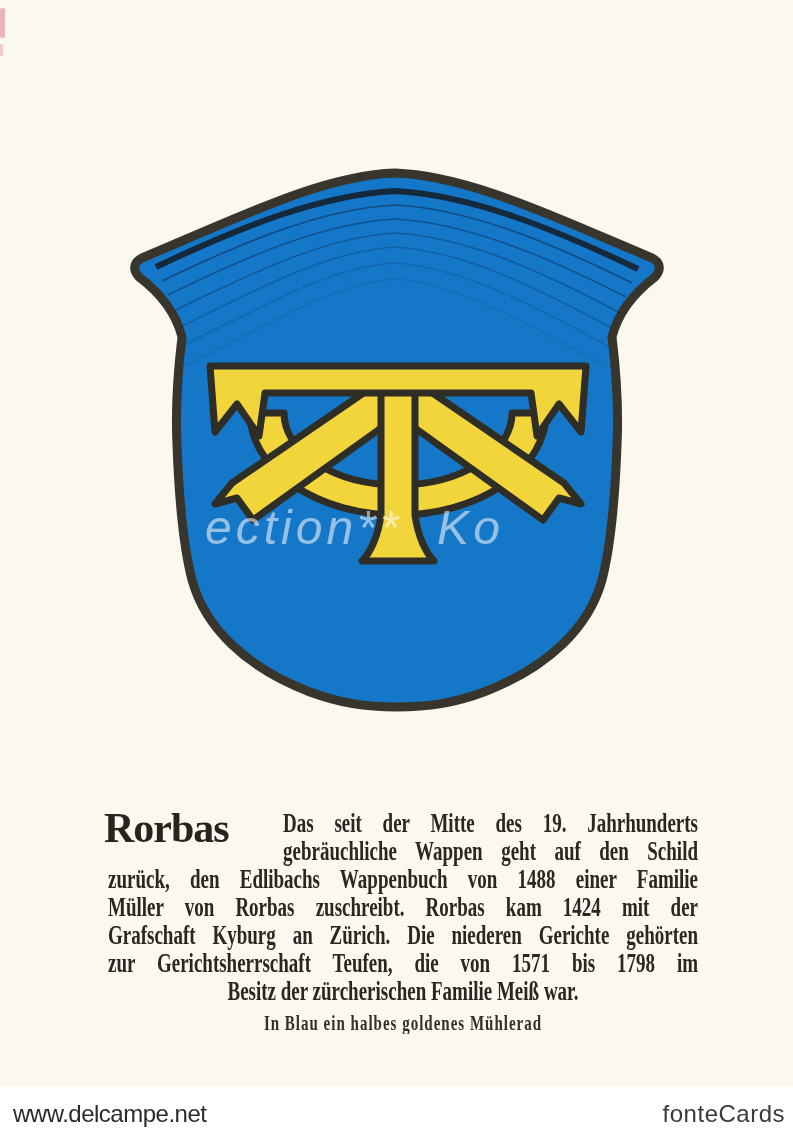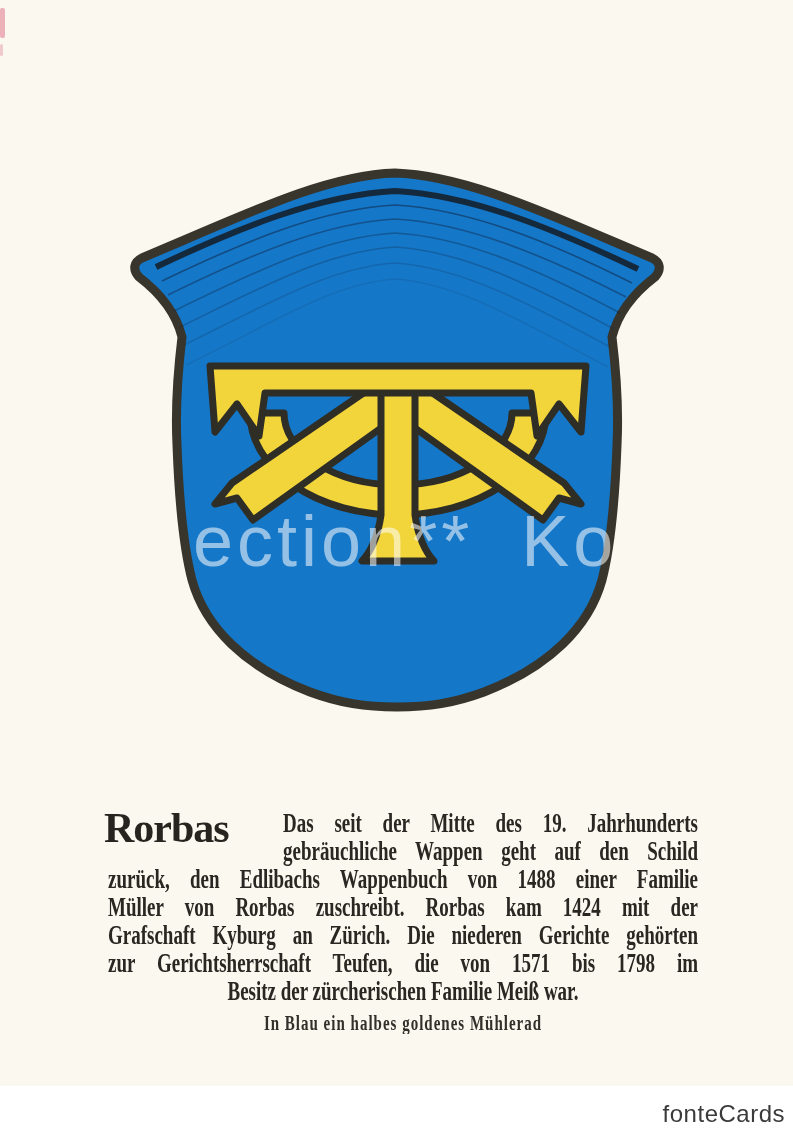--- a/index.html
+++ b/index.html
@@ -4,26 +4,27 @@
 <style>
   html,body{margin:0;padding:0;}
   body{
     width:793px;height:1131px;position:relative;overflow:hidden;
     background:#fbf8f0;
     font-family:"Liberation Serif", serif;
   }
   .scan-speck{position:absolute;border-radius:2px;}
   .coa-svg{position:absolute;left:120px;top:155px;width:560px;height:560px;}
   .watermark{
-    position:absolute;left:193px;top:500px;
+    position:absolute;left:205px;top:500px;
     font-family:"Liberation Sans", sans-serif;
-    font-size:72px;font-weight:400;
+    font-size:48px;font-weight:400;
     color:rgba(255,255,255,0.55);
     letter-spacing:4px;white-space:pre;
     pointer-events:none;
+    font-style:italic;
   }
   .headline{
     position:absolute;left:104px;top:804px;
     font-size:42px;font-weight:bold;letter-spacing:-1px;
     color:#272420;
   }
   .article-body{
     position:absolute;left:108px;top:810px;width:590px;
     transform:scaleY(1.4);transform-origin:0 0;
     font-size:19px;font-weight:bold;color:#2a2723;
@@ -116,14 +117,15 @@
   <div class="article-line">zurück, den Edlibachs Wappenbuch von 1488 einer Familie</div>
   <div class="article-line">Müller von Rorbas zuschreibt. Rorbas kam 1424 mit der</div>
   <div class="article-line">Grafschaft Kyburg an Zürich. Die niederen Gerichte gehörten</div>
   <div class="article-line">zur Gerichtsherrschaft Teufen, die von 1571 bis 1798 im</div>
   <div class="article-line centered">Besitz der zürcherischen Familie Meiß war.</div>
 </div>
 
 <div class="caption">In Blau ein halbes goldenes Mühlerad</div>
 
 <div class="footer-bar">
+  <span class="footer-left">www.delcampe.net</span>
   <span class="footer-right">fonteCards</span>
 </div>
 
 </body></html>

